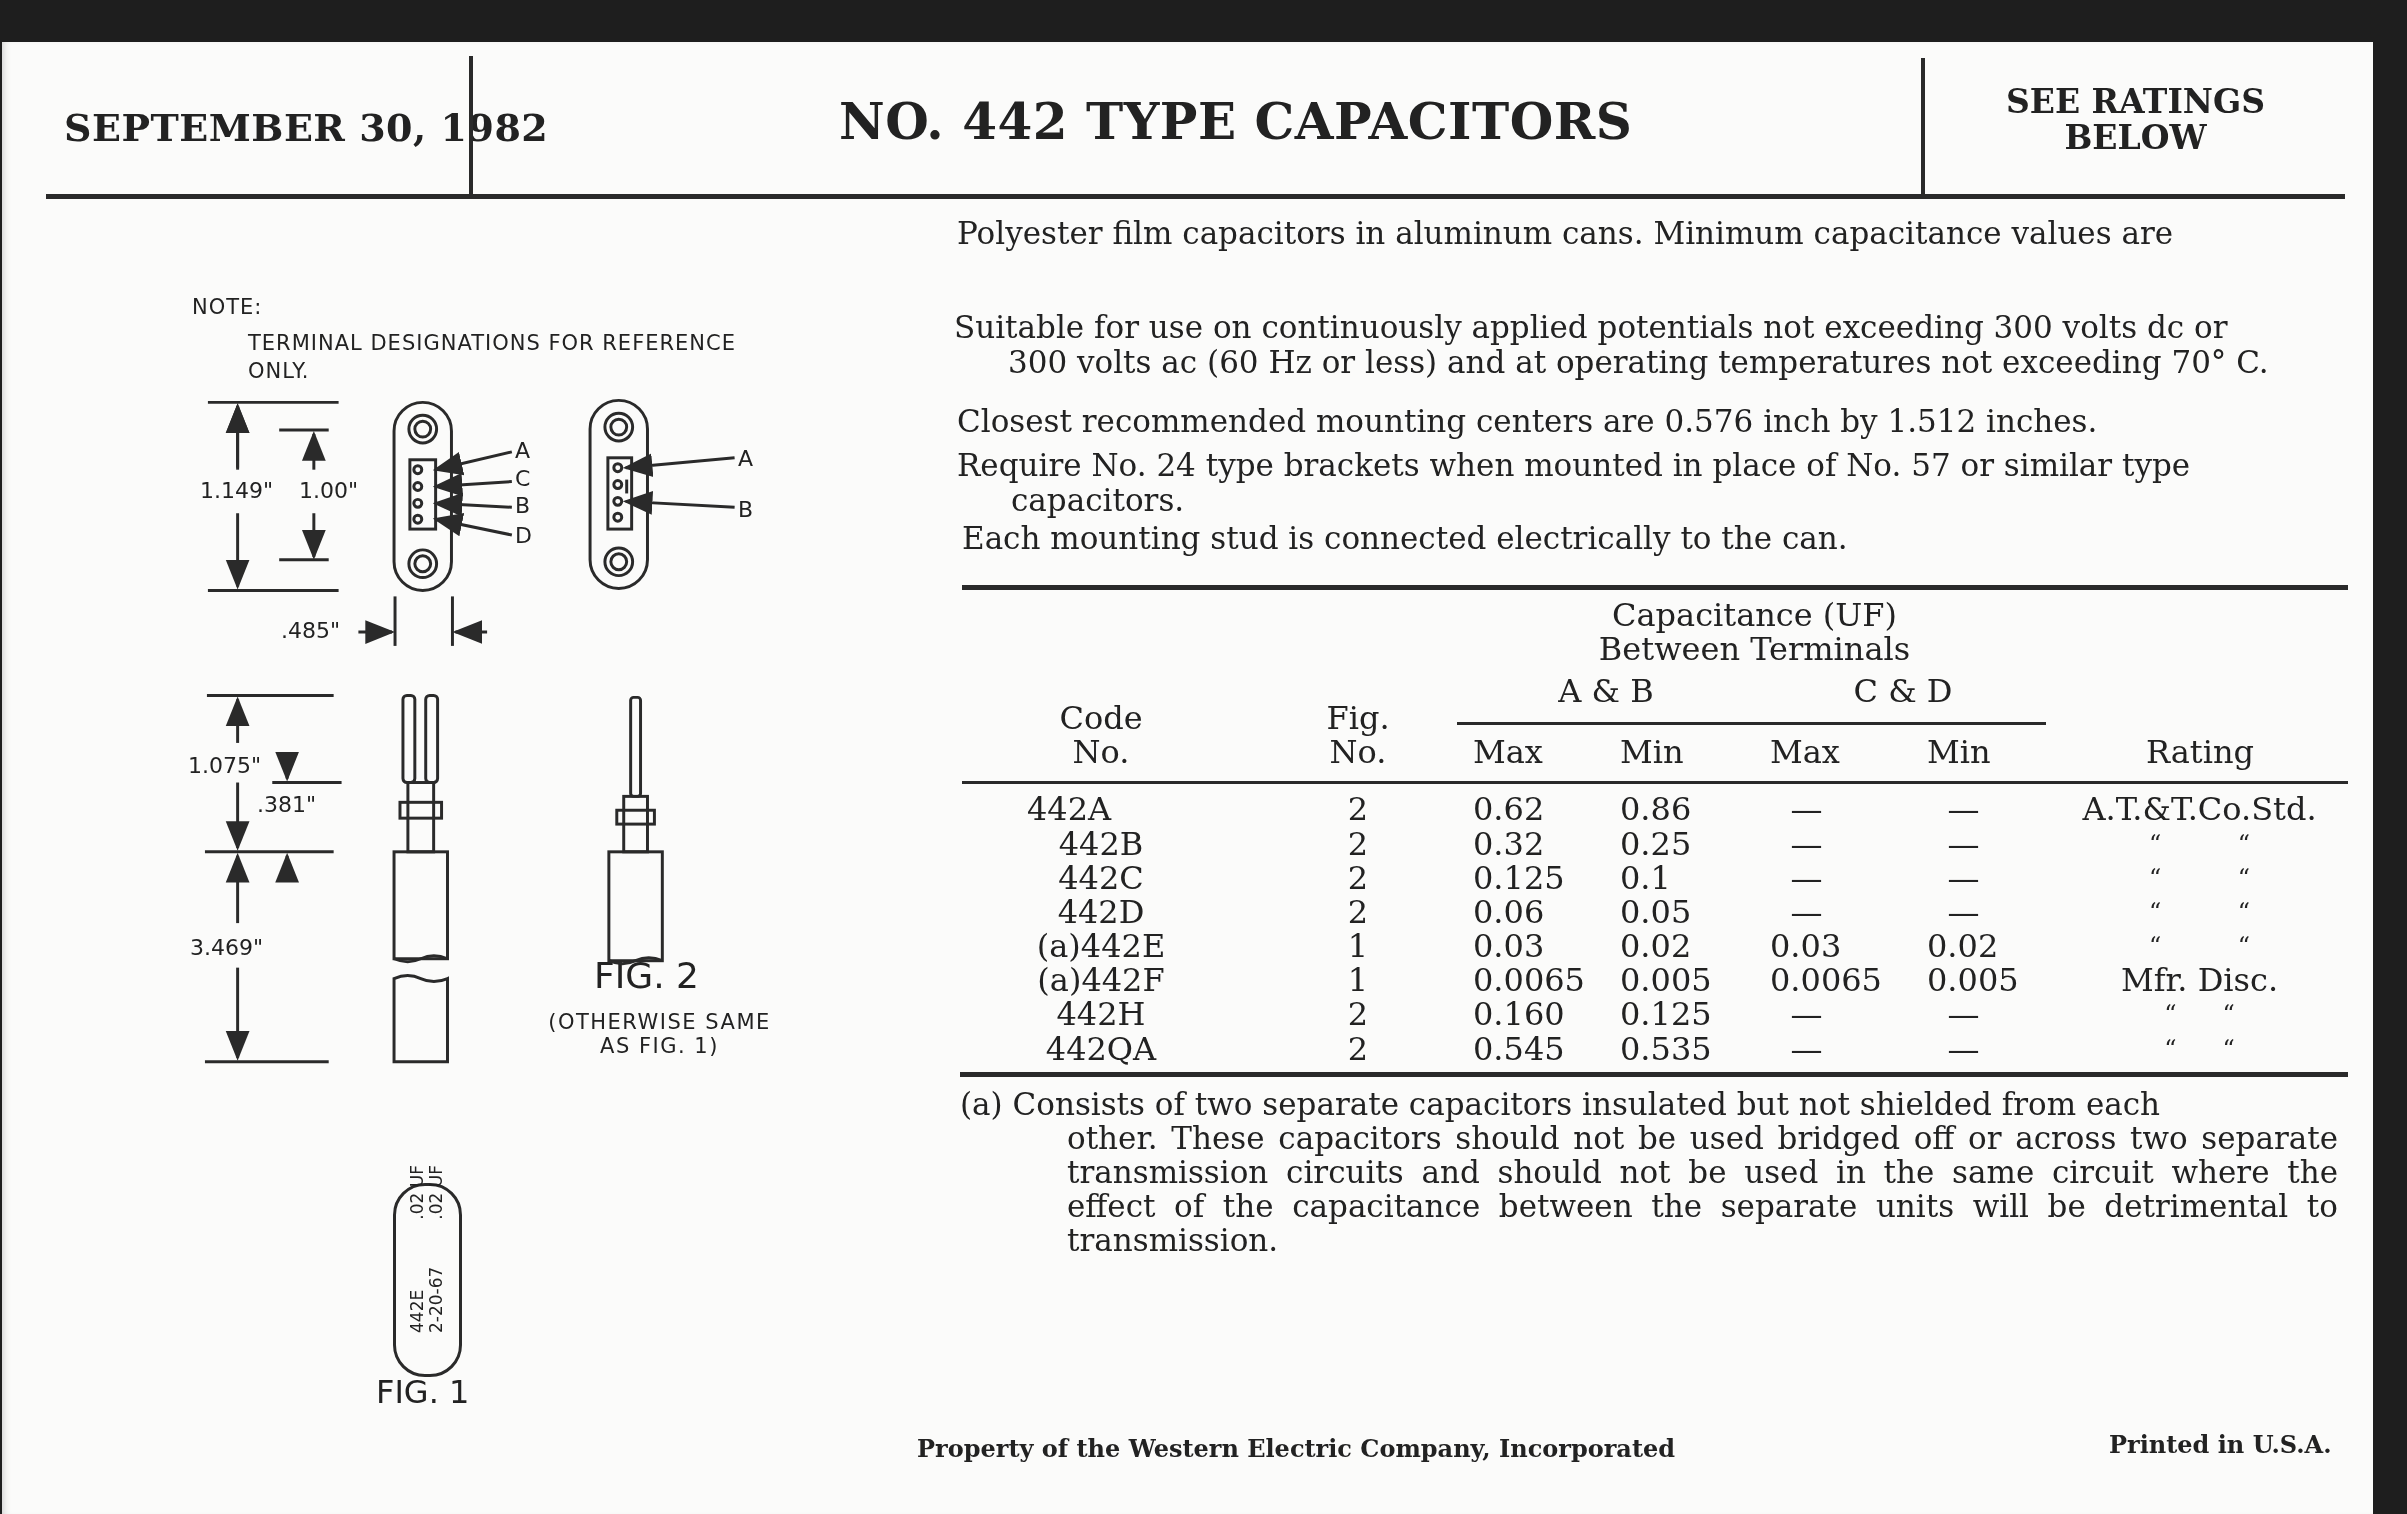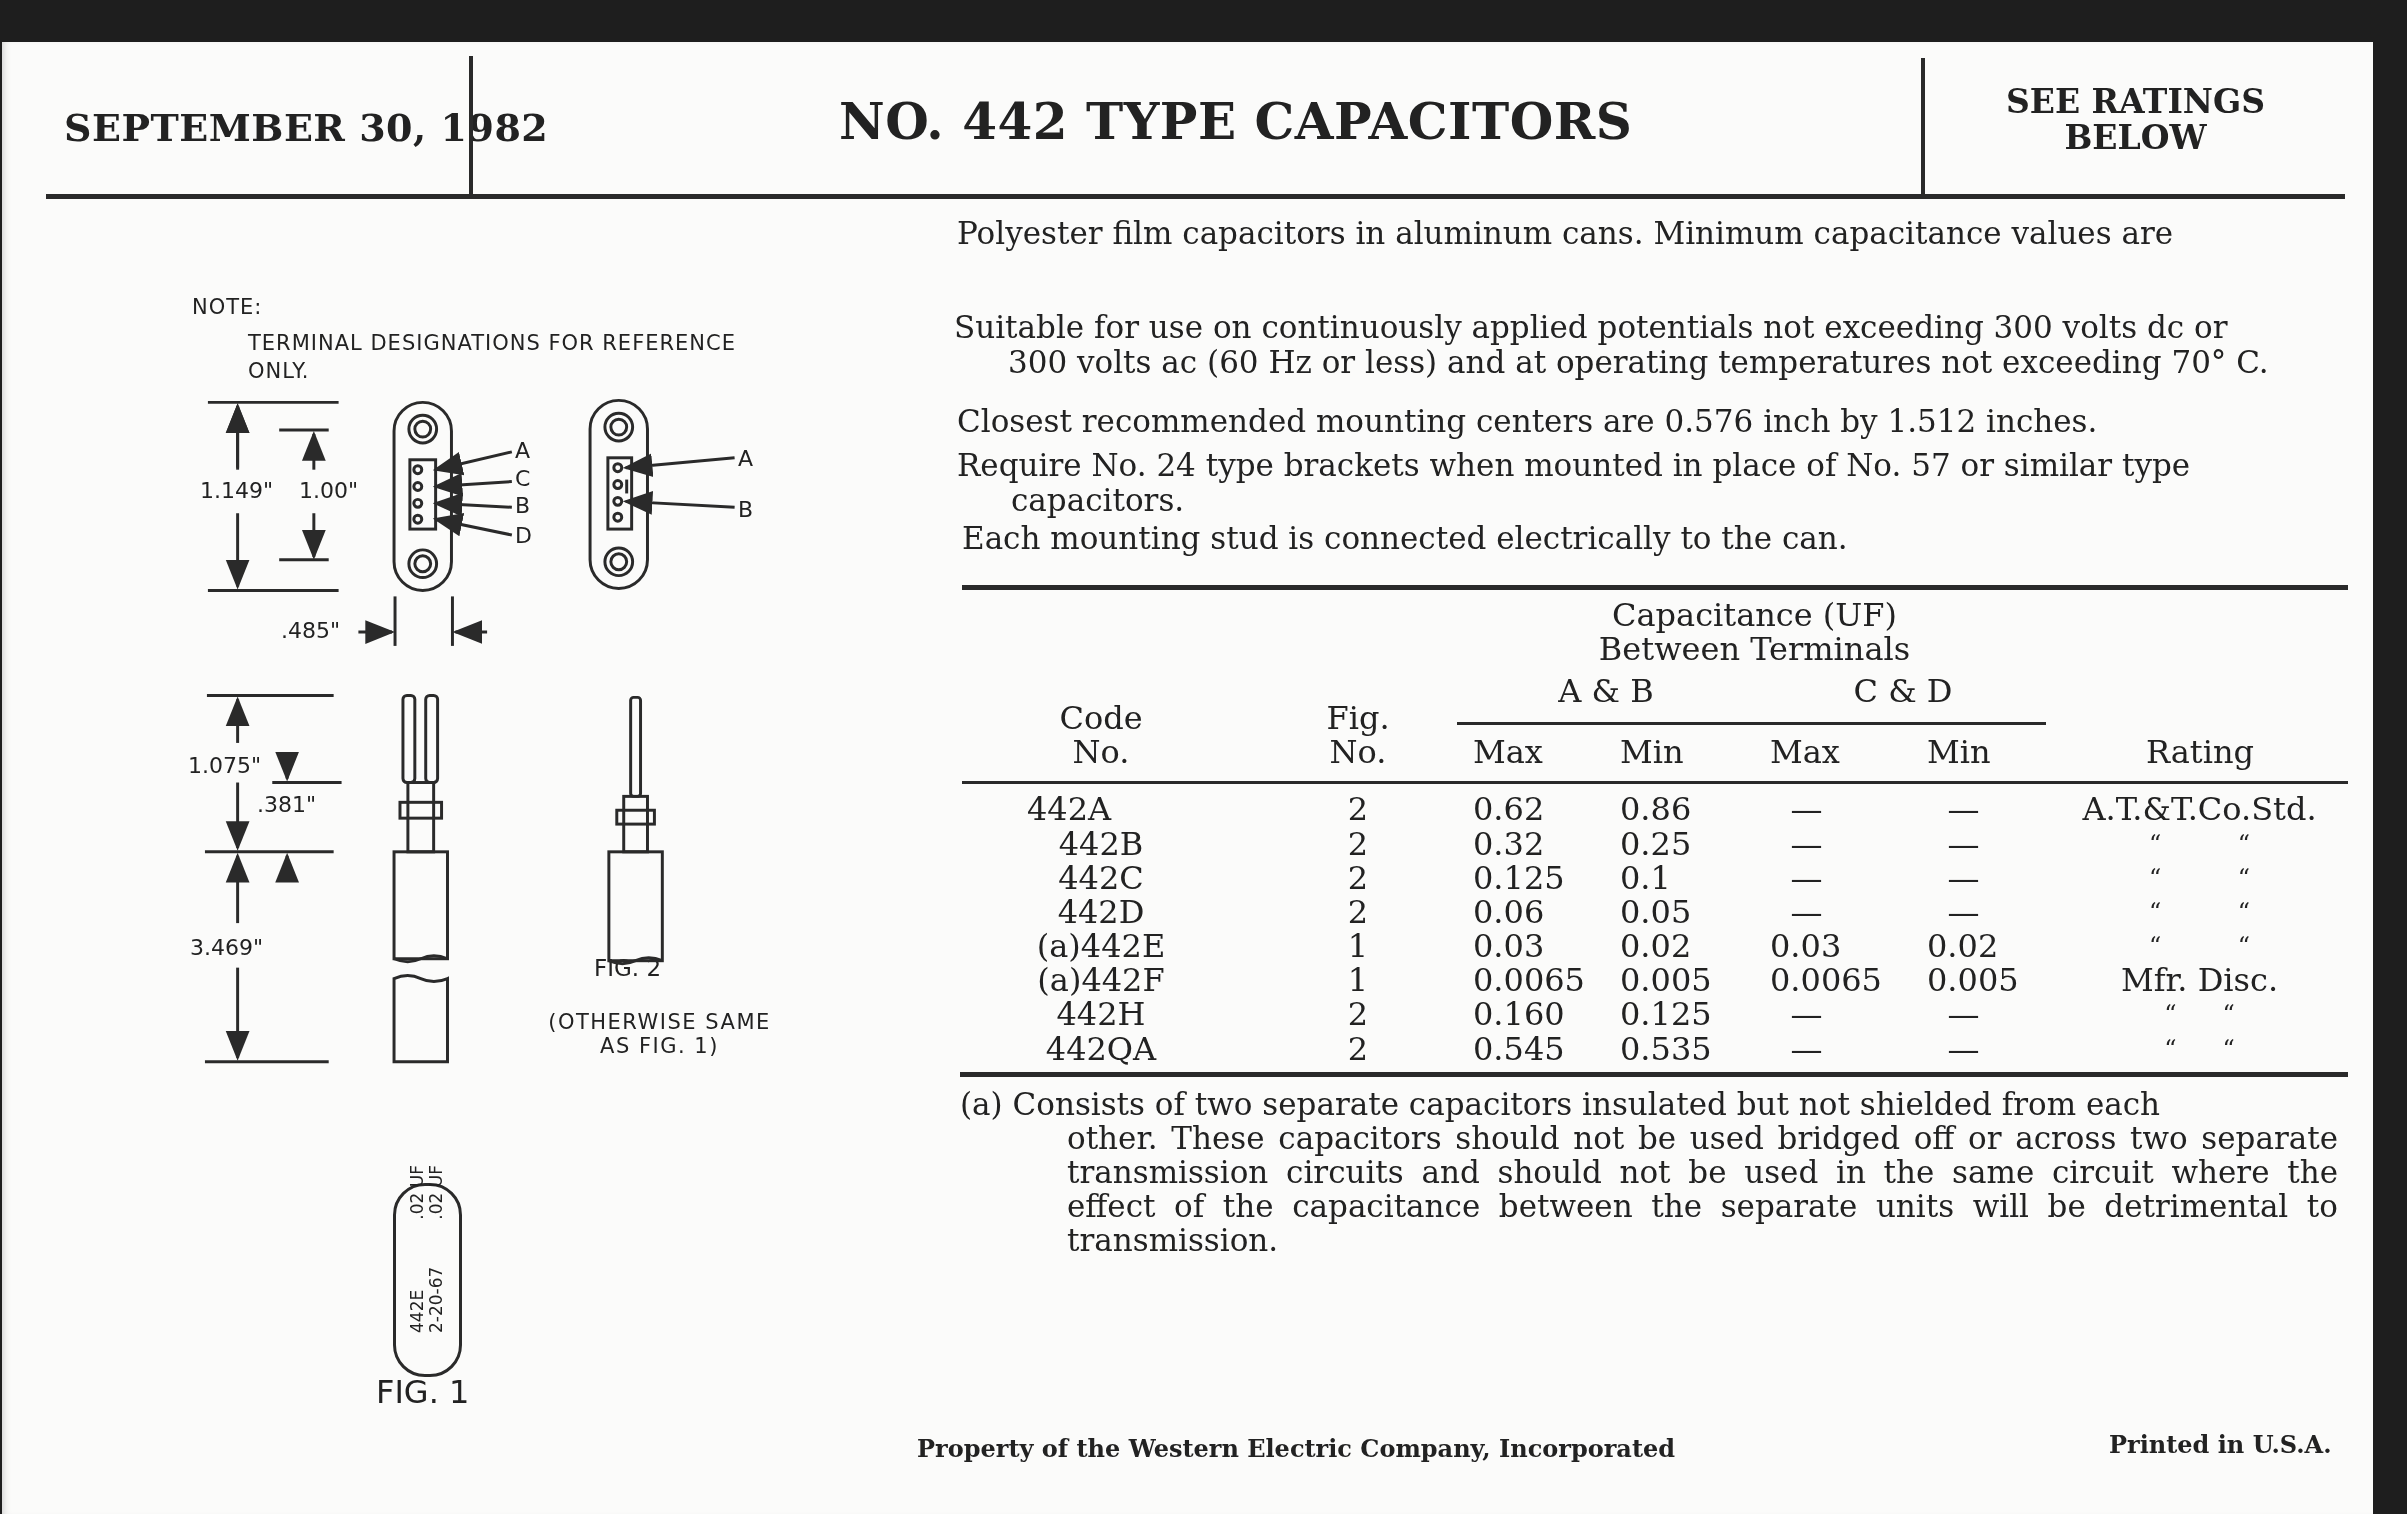--- a/index.html
+++ b/index.html
@@ -180,21 +180,21 @@
   <div class="dim sans" style="left:255px;top:750px;">.381"</div>
   <div class="dim sans" style="left:188px;top:893px;">3.469"</div>
 
   <div class="dim sans" style="left:513px;top:396px;">A</div>
   <div class="dim sans" style="left:513px;top:424px;">C</div>
   <div class="dim sans" style="left:513px;top:451px;">B</div>
   <div class="dim sans" style="left:513px;top:481px;">D</div>
   <div class="dim sans" style="left:736px;top:404px;">A</div>
   <div class="dim sans" style="left:736px;top:455px;">B</div>
 
-  <div class="sans abs" style="left:592px;top:913px;font-size:23px;">FIG. 2</div>
+  <div class="sans abs" style="left:592px;top:913px;font-size:36px;">FIG. 2</div>
   <div class="sans abs" style="left:529px;top:968px;font-size:21px;letter-spacing:1.5px;text-align:center;width:257px;">
     <div>(OTHERWISE SAME</div>
     <div>AS FIG. 1)</div>
   </div>
   <div class="sans abs" style="left:374px;top:1303px;font-size:32px;margin-top:28px;">FIG. 1</div>
 
   <div class="abs" style="left:391px;top:1141px;width:63px;height:188px;border:3px solid #2a2a2a;border-radius:32px;">
     <div class="sans abs" style="left:-53px;top:44px;width:168px;transform:rotate(-90deg);font-size:17px;line-height:19px;">
       <div style="display:flex;justify-content:space-between;">
           <span>442E</span>

